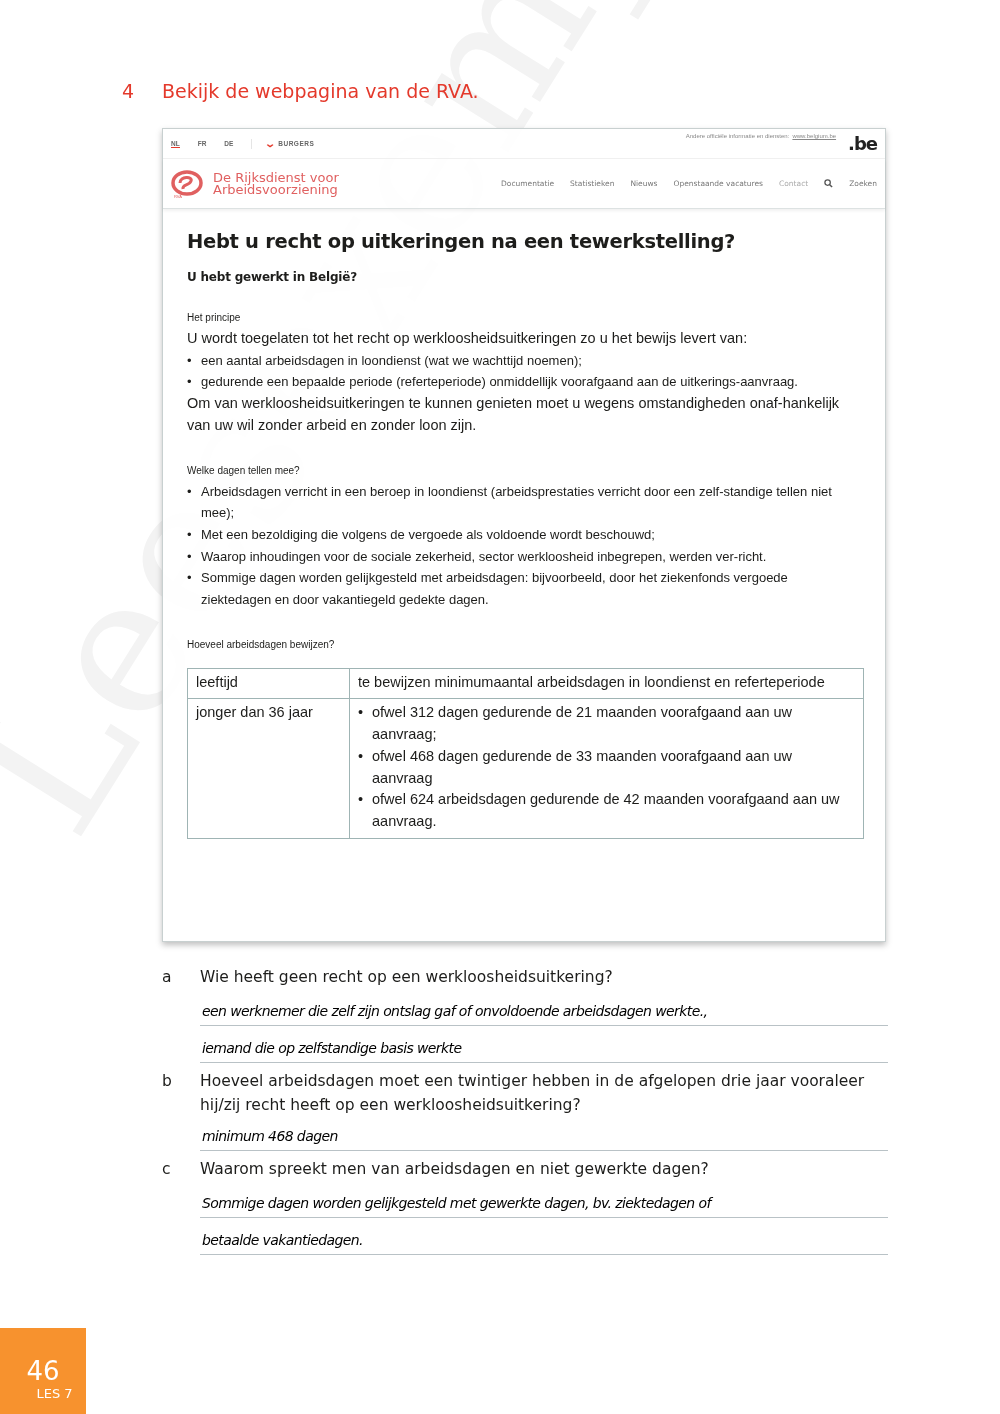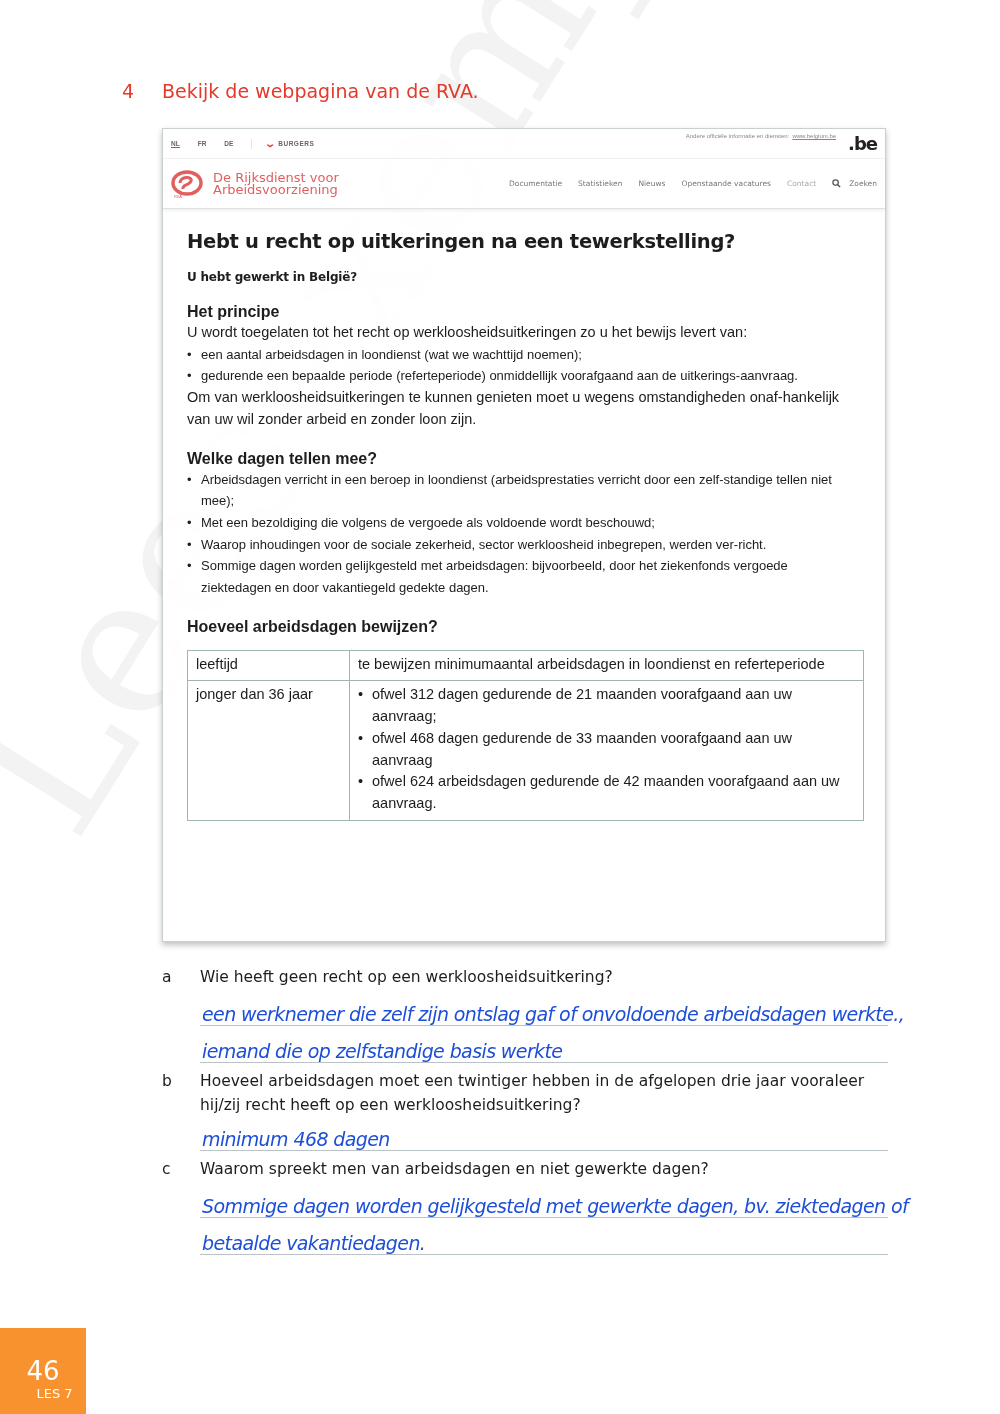--- a/index.html
+++ b/index.html
@@ -35,43 +35,43 @@
     .topbar .other-link { font-size: 6px; color: #888; text-decoration: underline; margin-left: 3px; margin-right: 12px; }
     .topbar .be-logo { font-family: "DejaVu Sans", sans-serif; font-size: 18px; font-weight: bold; color: #222; letter-spacing: -1px; }
 
     .navbar { height: 50px; display: flex; align-items: center; padding: 0 8px;
       border-bottom: 1px solid #dde2e2; box-shadow: 0 2px 3px rgba(0,0,0,0.06); }
     .logo-mark { width: 34px; height: 30px; position: relative; margin-right: 8px; }
     .logo-mark svg { width: 34px; height: 30px; }
     .logo-text { font-size: 13px; line-height: 12px; color: #e06060; font-family: "DejaVu Sans", sans-serif; }
     .nav-items { margin-left: auto; display: flex; align-items: center; gap: 16px; font-size: 7.5px; color: #777; font-family: "DejaVu Sans", sans-serif; }
     .nav-items .contact { color: #aaa; }
-    .nav-items .search { display: flex; align-items: flex-end; gap: 8px; }
+    .nav-items .search { display: flex; align-items: flex-end; gap: 16px; }
 
     .content { padding: 18px 24px 0 24px; }
     .h1 { font-family: "DejaVu Sans", sans-serif; font-size: 19.5px; font-weight: bold; color: #1d1d1b; margin-top: 3px; letter-spacing: -0.3px; }
     .h2 { font-family: "DejaVu Sans", sans-serif; font-size: 12px; font-weight: bold; margin-top: 17px; letter-spacing: -0.2px; }
-    .h3 { font-size: 16px; font-weight: bold; margin-top: 18px; line-height: 20px; }
+    .h3 { font-size: 10px; font-weight: normal; margin-top: 24px; line-height: 20px; }
     .p { font-size: 14.5px; line-height: 21.7px; }
     ul.bl { list-style: none; }
     ul.bl li { position: relative; padding-left: 14px; font-size: 13px; line-height: 21.7px; }
     ul.bl li::before { content: "•"; position: absolute; left: 0; top: 0; }
 
     table.rules { border-collapse: collapse; width: 677px; margin-top: 13px; font-size: 14.5px; line-height: 21.7px; }
     table.rules td { border: 1px solid #9fb4b4; vertical-align: top; padding: 3px 8px 5px 8px; }
     table.rules td.c1 { width: 162px; }
     table.rules ul.bl li { font-size: 14.5px; }
 
     .questions { position: absolute; left: 162px; top: 965px; width: 726px; z-index: 2; }
     .q { display: flex; font-family: "DejaVu Sans", sans-serif; font-size: 15.5px; line-height: 24px; color: #1d1d1b; }
     .q .letter { width: 38px; }
     .q .text { flex: 1; }
     .answer-line { margin-left: 38px; border-bottom: 1px solid #b9c2c6; height: 37px; position: relative; }
-    .answer-line span { position: absolute; left: 2px; bottom: 0px; font-family: "DejaVu Sans", sans-serif; font-style: italic;
-      font-size: 19px; color: #1d4ed8; letter-spacing: -0.6px; white-space: nowrap; }
+    .answer-line span { position: absolute; left: 2px; bottom: 6px; font-family: "DejaVu Sans", sans-serif; font-style: italic;
+      font-size: 14px; color: #000000; letter-spacing: -0.6px; white-space: nowrap; }
     .a-block { margin-bottom: 6px; }
 
     .page-badge { position: absolute; left: 0; top: 1328px; width: 86px; height: 86px; background: #f7922e; color: #fff;
       text-align: center; z-index: 2; font-family: "DejaVu Sans", sans-serif; }
     .page-badge .pg { font-size: 26px; padding-top: 28px; line-height: 30px; }
     .page-badge .les { font-size: 13px; line-height: 16px; padding-left: 23px; }
   </style>
 </head>
 <body>
 

